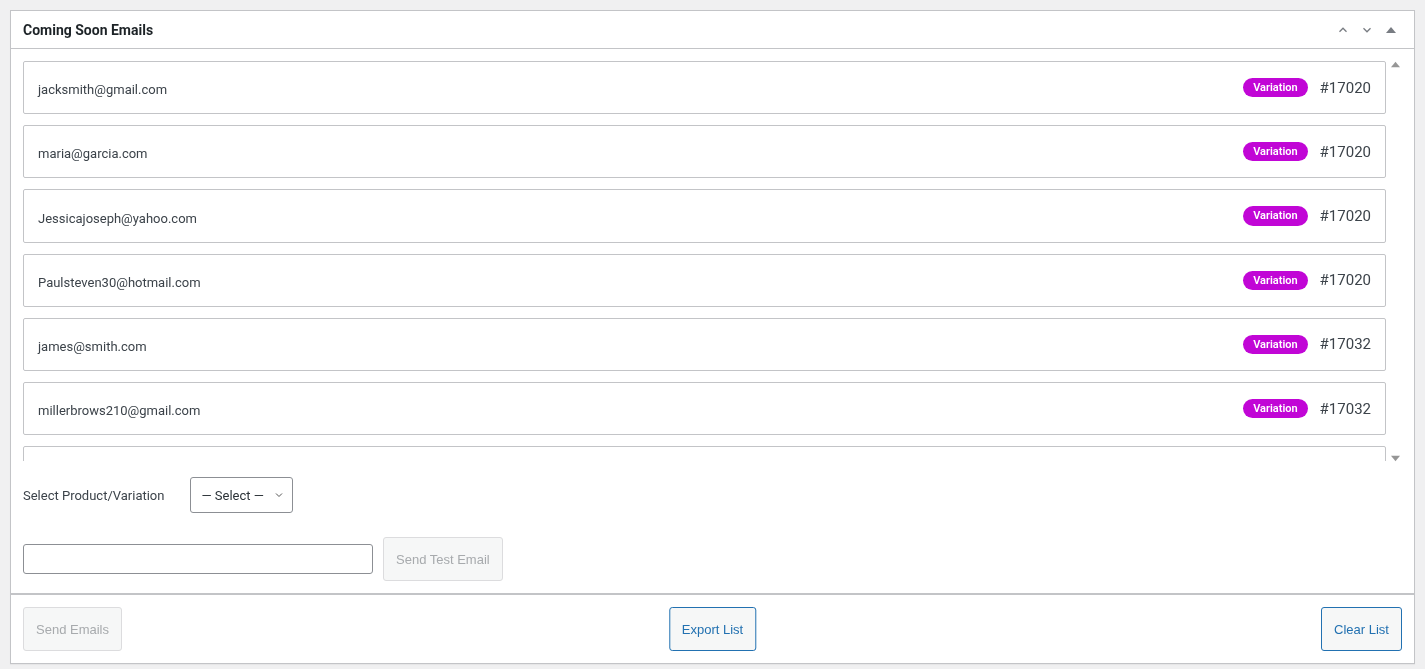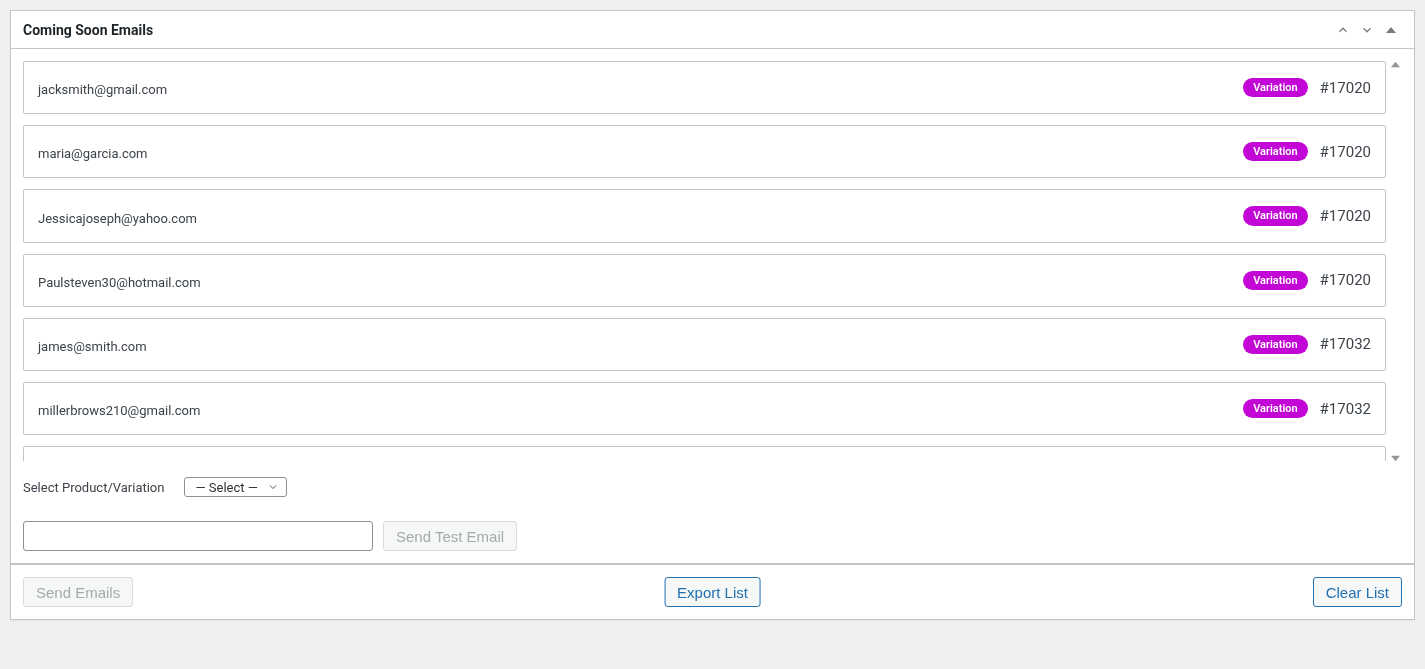--- a/index.html
+++ b/index.html
@@ -83,29 +83,29 @@
     font-weight: 600;
     padding: 3px 10px;
     border-radius: 11px;
     line-height: 1.2;
   }
   .row-id { font-size: 15px; color: #3c434a; }
 
   .filter-row {
     display: flex;
     align-items: center;
-    gap: 20px;
+    gap: 26px;
     margin-top: 16px;
     font-size: 13px;
   }
   .select {
     border: 1px solid #8c8f94;
     border-radius: 3px;
     padding: 0 28px 0 10px;
-    height: 20px;
+    height: 36px;
     font-size: 13px;
     color: #2c3338;
     background: #fff;
     appearance: none;
     display: flex;
     align-items: center;
     position: relative;
     cursor: pointer;
   }
   .select-wrap { position: relative; display: inline-block; }
@@ -138,23 +138,23 @@
     display: flex;
     align-items: center;
     border-top: 1px solid #c3c4c7;
     position: relative;
   }
   .actions-left { flex: 0 0 auto; }
   .actions-center { position: absolute; left: 50%; transform: translateX(-50%); }
   .actions-right { margin-left: auto; }
 
   .btn {
-    height: 30px;
+    height: 44px;
     padding: 0 12px;
-    font-size: 15px;
+    font-size: 13px;
     border-radius: 3px;
     cursor: pointer;
     display: inline-flex;
     align-items: center;
   }
   .btn-secondary {
     background: #f6f7f7;
     border: 1px solid #2271b1;
     color: #2271b1;
   }

